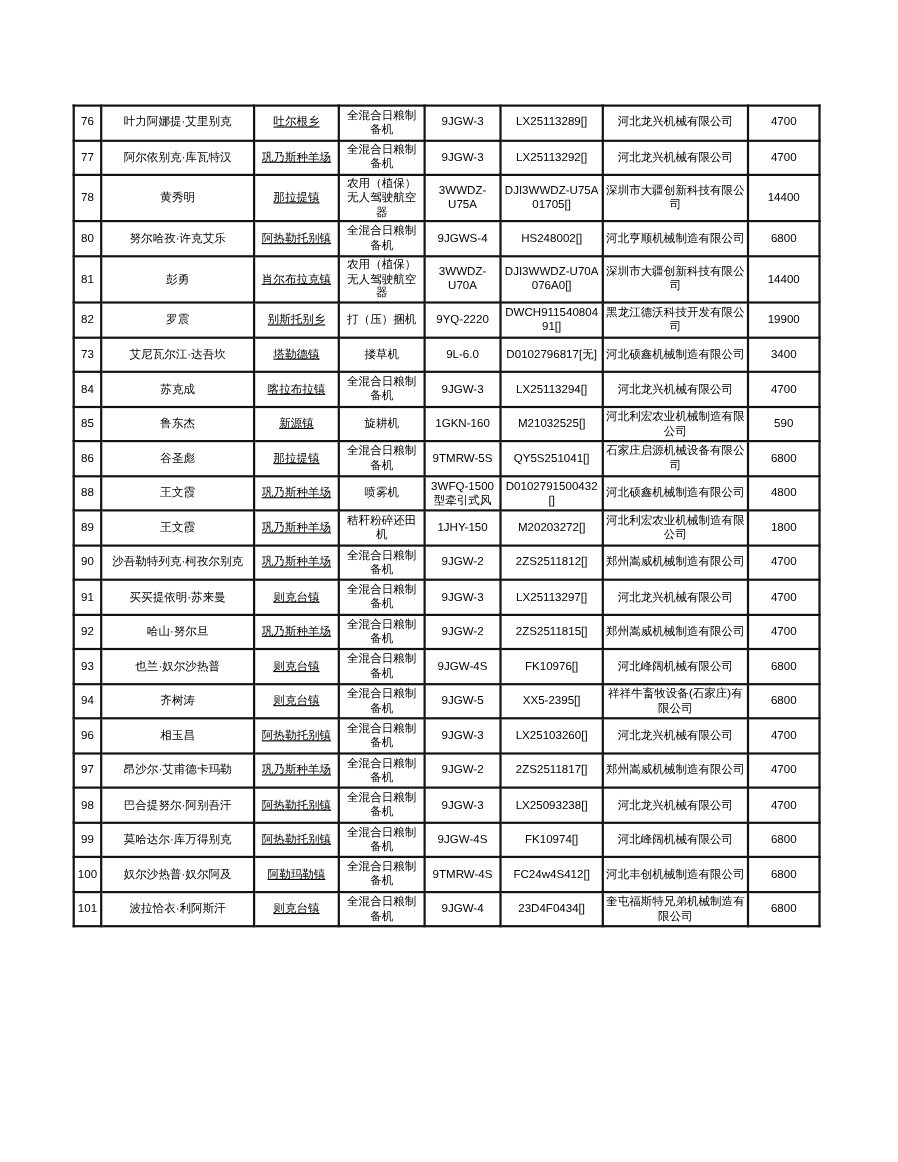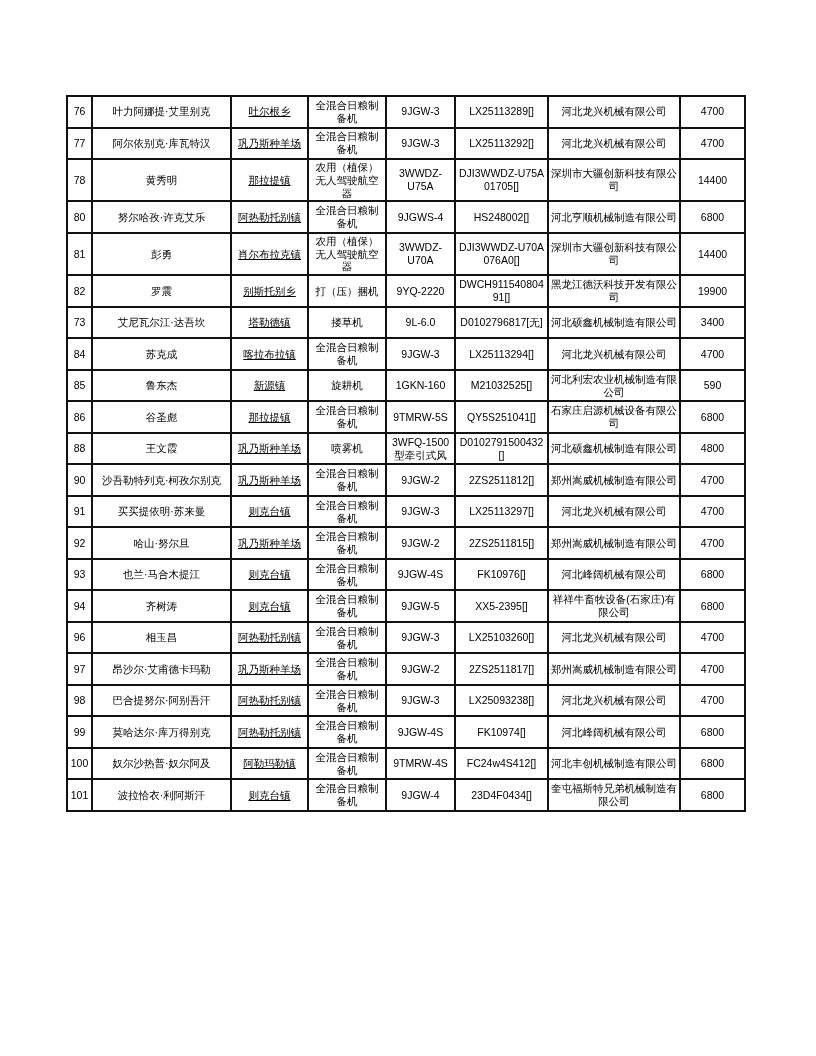--- a/index.html
+++ b/index.html
@@ -163,20 +163,30 @@
           <td class="col-no">88</td>
           <td class="col-name">王文霞</td>
           <td class="col-town">巩乃斯种羊场</td>
           <td class="col-type">喷雾机</td>
           <td class="col-model">3WFQ-1500型牵引式风</td>
           <td class="col-serial">D0102791500432[]</td>
           <td class="col-company">河北硕鑫机械制造有限公司</td>
           <td class="col-price">4800</td>
         </tr>
         <tr>
+          <td class="col-no">89</td>
+          <td class="col-name">王文霞</td>
+          <td class="col-town">巩乃斯种羊场</td>
+          <td class="col-type">秸秆粉碎还田机</td>
+          <td class="col-model">1JHY-150</td>
+          <td class="col-serial">M20203272[]</td>
+          <td class="col-company">河北利宏农业机械制造有限公司</td>
+          <td class="col-price">1800</td>
+        </tr>
+        <tr>
           <td class="col-no">90</td>
           <td class="col-name">沙吾勒特列克·柯孜尔别克</td>
           <td class="col-town">巩乃斯种羊场</td>
           <td class="col-type">全混合日粮制备机</td>
           <td class="col-model">9JGW-2</td>
           <td class="col-serial">2ZS2511812[]</td>
           <td class="col-company">郑州嵩威机械制造有限公司</td>
           <td class="col-price">4700</td>
         </tr>
         <tr>
@@ -194,21 +204,21 @@
           <td class="col-name">哈山·努尔旦</td>
           <td class="col-town">巩乃斯种羊场</td>
           <td class="col-type">全混合日粮制备机</td>
           <td class="col-model">9JGW-2</td>
           <td class="col-serial">2ZS2511815[]</td>
           <td class="col-company">郑州嵩威机械制造有限公司</td>
           <td class="col-price">4700</td>
         </tr>
         <tr>
           <td class="col-no">93</td>
-          <td class="col-name">也兰·马合木提江</td>
+          <td class="col-name">也兰·奴尔沙热普</td>
           <td class="col-town">则克台镇</td>
           <td class="col-type">全混合日粮制备机</td>
           <td class="col-model">9JGW-4S</td>
           <td class="col-serial">FK10976[]</td>
           <td class="col-company">河北峰阔机械有限公司</td>
           <td class="col-price">6800</td>
         </tr>
         <tr>
           <td class="col-no">94</td>
           <td class="col-name">齐树涛</td>

